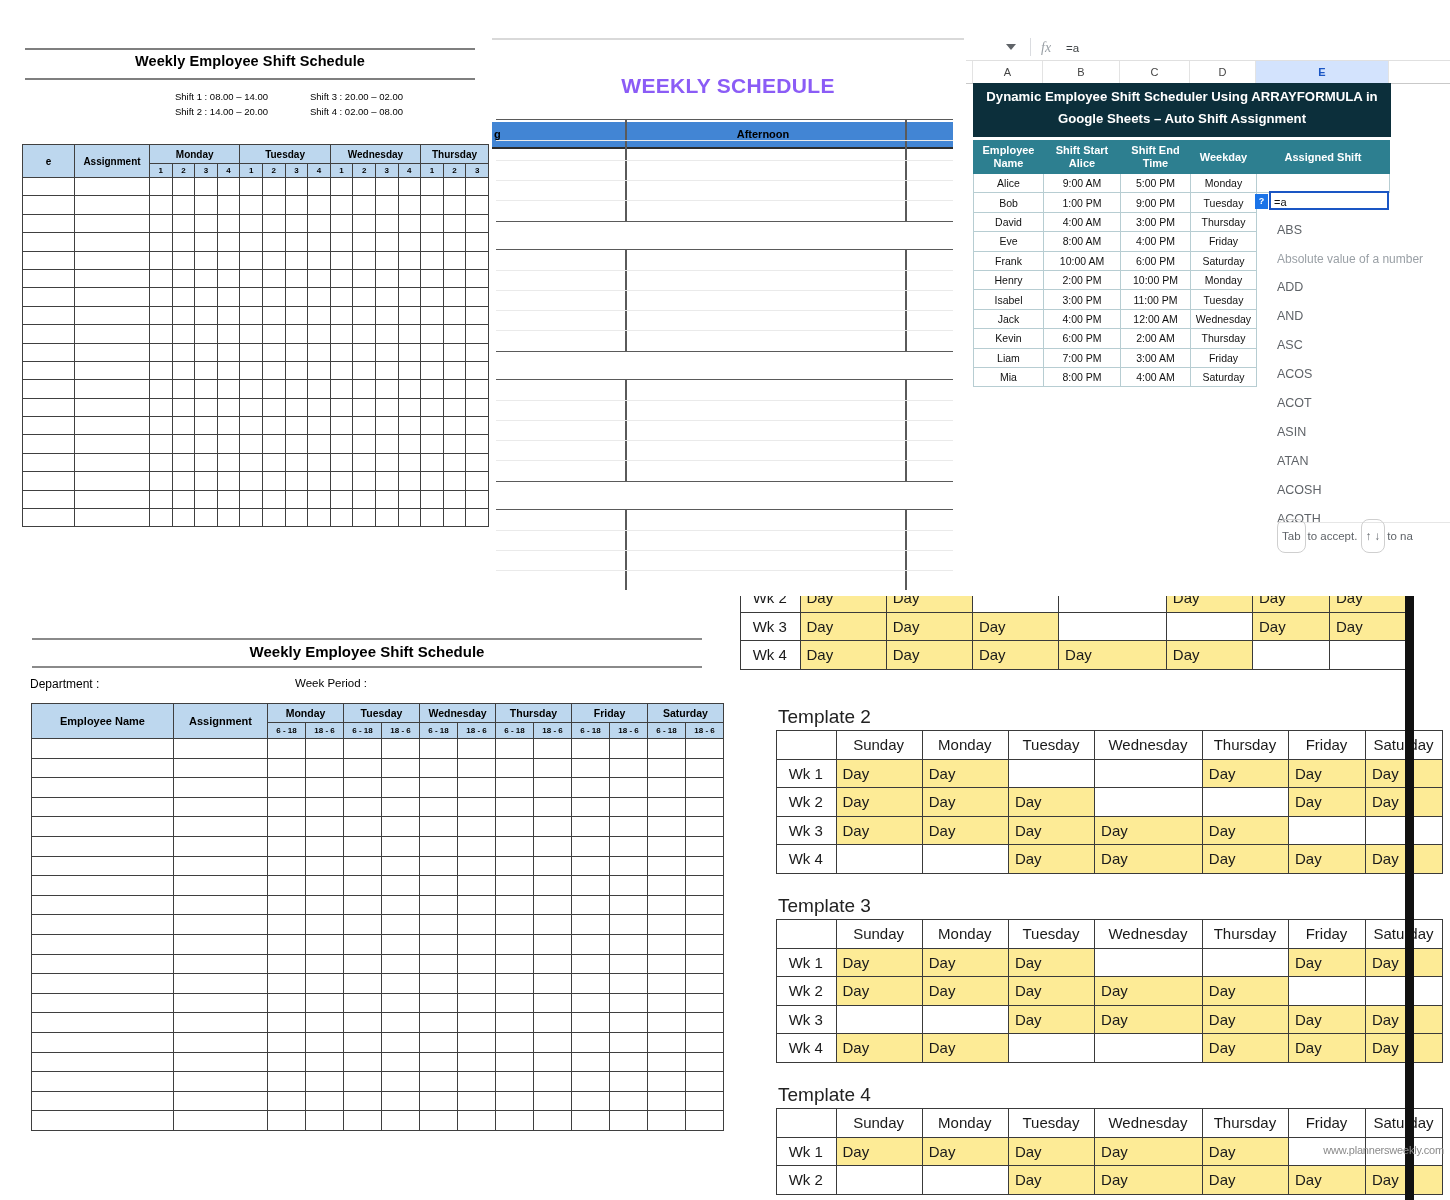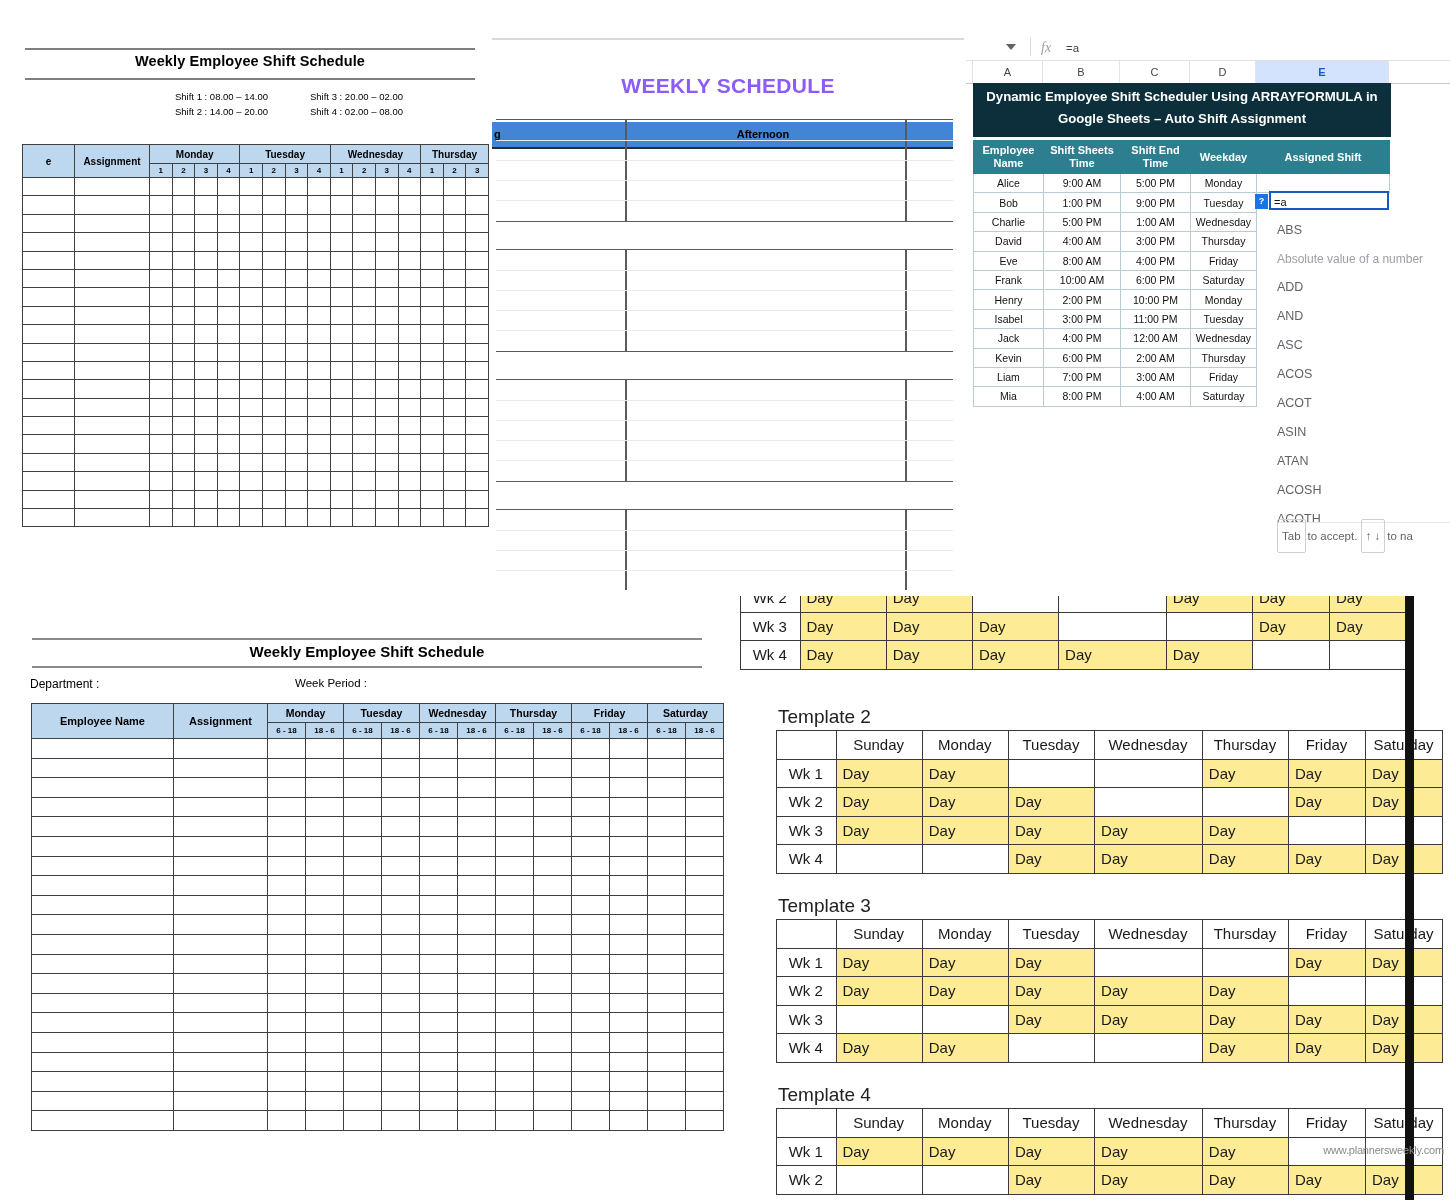--- a/index.html
+++ b/index.html
@@ -79,21 +79,21 @@
       line-height:15px;}
   #tr .editcell{position:absolute;left:1269px;top:192px;width:120px;height:19px;
       border:2px solid #1a56c4;background:#fff;font-size:11px;color:#111;
       padding-left:3px;line-height:19px;box-sizing:border-box;}
   #tr .ac{position:absolute;left:1277px;top:218px;width:175px;}
   #tr .ac .item{font-size:12.5px;color:#5f6368;height:29px;line-height:29px;
       font-family:"Liberation Sans",sans-serif;white-space:nowrap;}
   #tr .ac .desc{font-size:12px;color:#9aa0a6;height:28px;line-height:28px;white-space:nowrap;}
   #tr .acfoot{position:absolute;left:1277px;top:520px;width:175px;border-top:1px solid #e6e6e6;
       padding-top:7px;font-size:11.5px;color:#5f6368;white-space:nowrap;}
-  #tr .acfoot .key{border:1px solid #cfcfcf;border-radius:2px;padding:10px 4px;margin-right:2px;}
+  #tr .acfoot .key{border:1px solid #cfcfcf;border-radius:8px;padding:10px 4px;margin-right:2px;}
 
   
   #bl{left:0;top:620px;width:730px;height:580px;}
   #bl .rule{position:absolute;left:32px;width:670px;height:2px;background:#8a8a8a;}
   #bl .rule.r1{top:18px;}
   #bl .rule.r2{top:46px;}
   #bl .bl-title{position:absolute;left:32px;top:23px;width:670px;text-align:center;
       font-size:15px;font-weight:bold;}
   #bl .dept{position:absolute;left:30px;top:57px;font-size:12px;}
   #bl .week{position:absolute;left:295px;top:57px;font-size:11.5px;}
@@ -621,46 +621,39 @@
       <colgroup>
         <col class="cA">
         <col class="cB">
         <col class="cC">
         <col class="cD">
         <col class="cE">
       </colgroup>
       <thead>
         <tr>
           <th>Employee Name</th>
-          <th>Shift Sheets Time</th>
+          <th>Shift Start Alice</th>
           <th>Shift End Time</th>
           <th>Weekday</th>
           <th>Assigned Shift</th>
         </tr>
       </thead>
       <tbody>
         <tr>
           <td>Alice</td>
           <td>9:00 AM</td>
           <td>5:00 PM</td>
           <td>Monday</td>
           <td style="border-color:#b7cdd2;"></td>
         </tr>
         <tr>
           <td>Bob</td>
           <td>1:00 PM</td>
           <td>9:00 PM</td>
           <td>Tuesday</td>
-          <td style="border-left:none;border-right:none;border-top:none;border-bottom:none;"></td>
-        </tr>
-        <tr>
-          <td>Charlie</td>
-          <td>5:00 PM</td>
-          <td>1:00 AM</td>
-          <td>Wednesday</td>
           <td style="border-left:none;border-right:none;border-top:none;border-bottom:none;"></td>
         </tr>
         <tr>
           <td>David</td>
           <td>4:00 AM</td>
           <td>3:00 PM</td>
           <td>Thursday</td>
           <td style="border-left:none;border-right:none;border-top:none;border-bottom:none;"></td>
         </tr>
         <tr>

